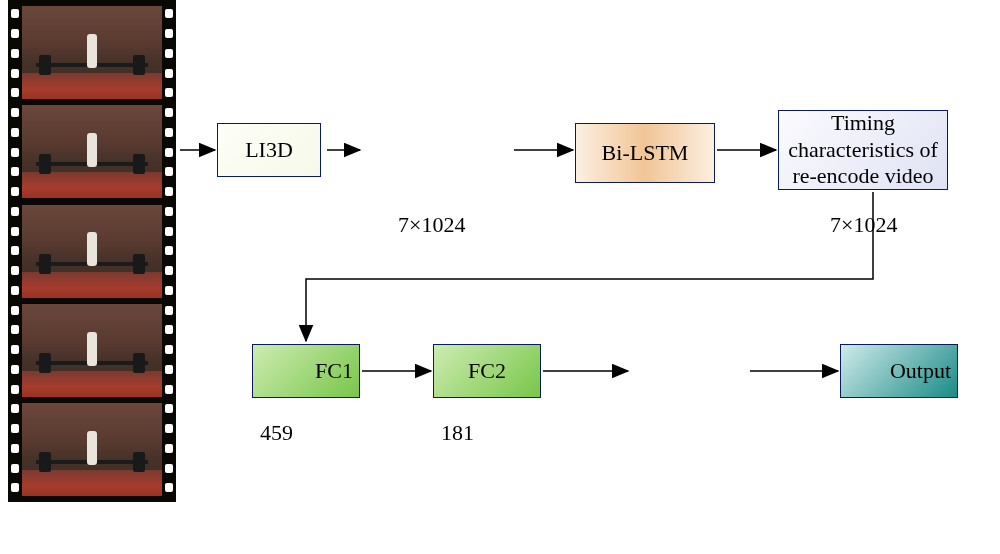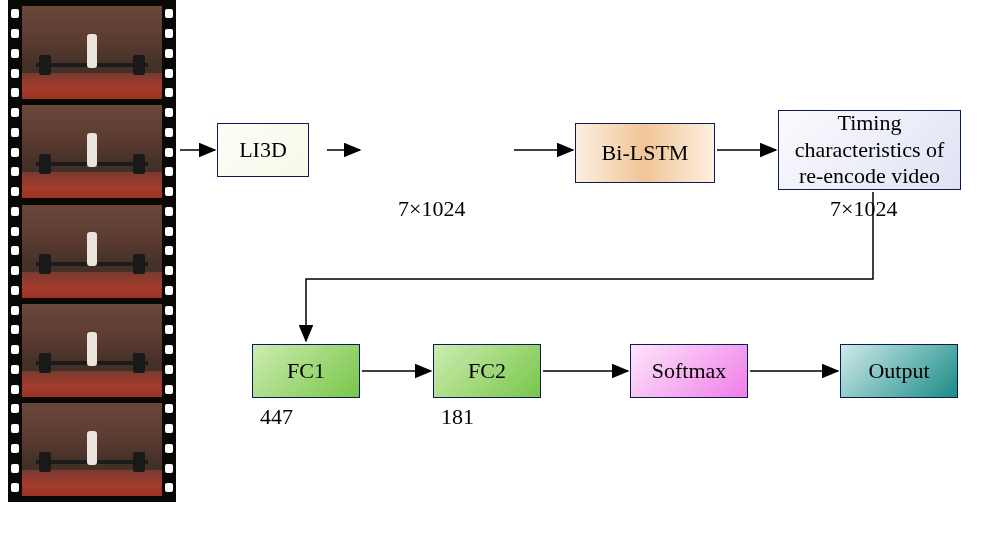--- a/index.html
+++ b/index.html
@@ -104,54 +104,57 @@
     border: 1.5px solid #0b1a5a;
     display: flex;
     align-items: center;
     justify-content: center;
     text-align: center;
     line-height: 1.2;
     box-sizing: border-box;
     padding: 4px 6px;
   }
   .b-li3d {
-    left: 217px; top: 123px; width: 92px; height: 54px;
+    left: 217px; top: 123px; width: 104px; height: 54px;
     background: linear-gradient(135deg, #fdfef7 0%, #f6f9ea 100%);
   }
   .b-feat {
     left: 362px; top: 110px; width: 150px; height: 80px;
     background: linear-gradient(135deg, #fbfbfe 0%, #dfe2f4 100%);
   }
   .b-bilstm {
     left: 575px; top: 123px; width: 140px; height: 60px;
     background: linear-gradient(90deg, #fcefe1 0%, #f1c596 50%, #fcefe1 100%);
   }
   .b-timing {
-    left: 778px; top: 110px; width: 183px; height: 80px;
+    left: 778px; top: 110px; width: 170px; height: 80px;
     background: linear-gradient(135deg, #fbfbfe 0%, #dfe2f4 100%);
   }
   .b-fc1 {
     left: 252px; top: 344px; width: 108px; height: 54px;
     background: linear-gradient(135deg, #cdecb1 0%, #78c649 100%);
+    justify-content: flex-end;
   }
   .b-fc2 {
     left: 433px; top: 344px; width: 108px; height: 54px;
     background: linear-gradient(135deg, #cdecb1 0%, #78c649 100%);
   }
   .b-softmax {
     left: 630px; top: 344px; width: 118px; height: 54px;
     background: linear-gradient(135deg, #fde5fb 0%, #f07ee8 100%);
   }
   .b-output {
     left: 840px; top: 344px; width: 118px; height: 54px;
     background: linear-gradient(135deg, #cfebea 0%, #1a8b87 100%);
+    justify-content: flex-end;
   }
   .caption {
     position: absolute;
     font-size: 22px;
+    margin-top: 16px;
   }
   svg.arrows {
     position: absolute;
     left: 0; top: 0;
     width: 1000px; height: 554px;
     pointer-events: none;
   }
 </style>
 </head>
 <body>
@@ -250,30 +253,27 @@
   <div class="box b-timing">
     <span style="white-space:pre-line">Timing
 characteristics of
 re-encode video</span>
   </div>
   <div class="caption" style="left:830px; top:196px">7×1024</div>
 
   <div class="box b-fc1">
     <span>FC1</span>
   </div>
-  <div class="caption" style="left:260px; top:404px">447</div>
+  <div class="caption" style="left:260px; top:404px">459</div>
 
   <div class="box b-fc2">
     <span>FC2</span>
   </div>
   <div class="caption" style="left:441px; top:404px">181</div>
 
-  <div class="box b-softmax">
-    <span>Softmax</span>
-  </div>
   <div class="box b-output">
     <span>Output</span>
   </div>
 
   <svg class="arrows">
     <defs>
       <marker id="ah" markerWidth="12" markerHeight="10" refX="11" refY="5" orient="auto">
         <path d="M0,0 L12,5 L0,10 Z" fill="#000"></path>
       </marker>
     </defs>

